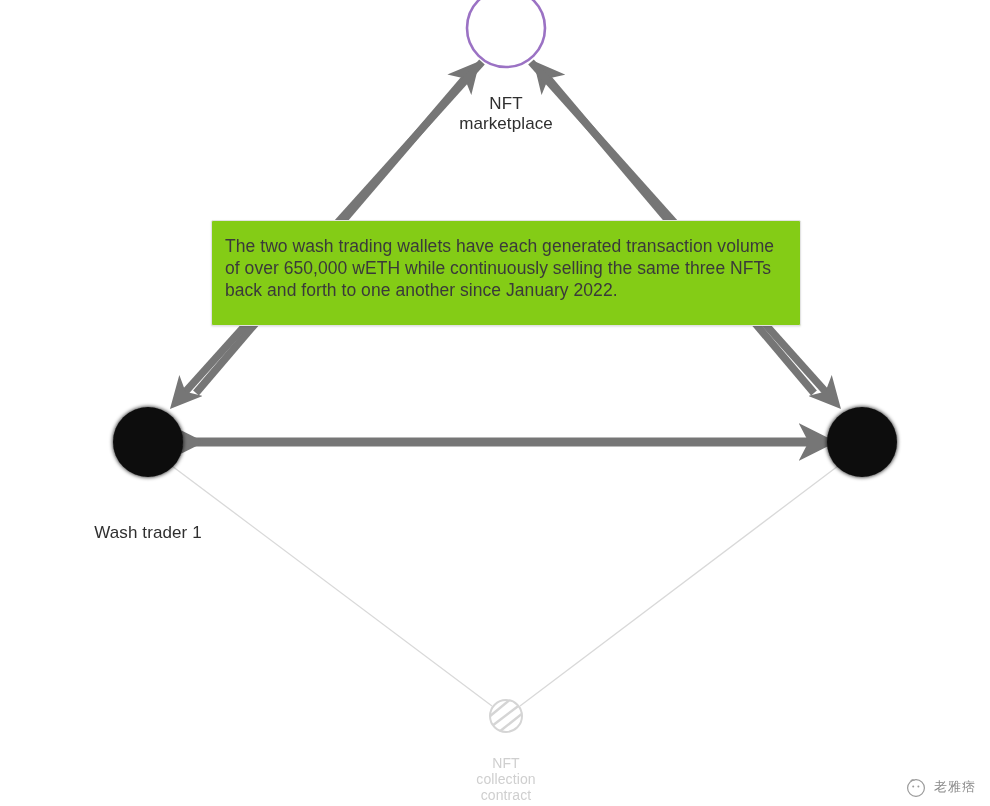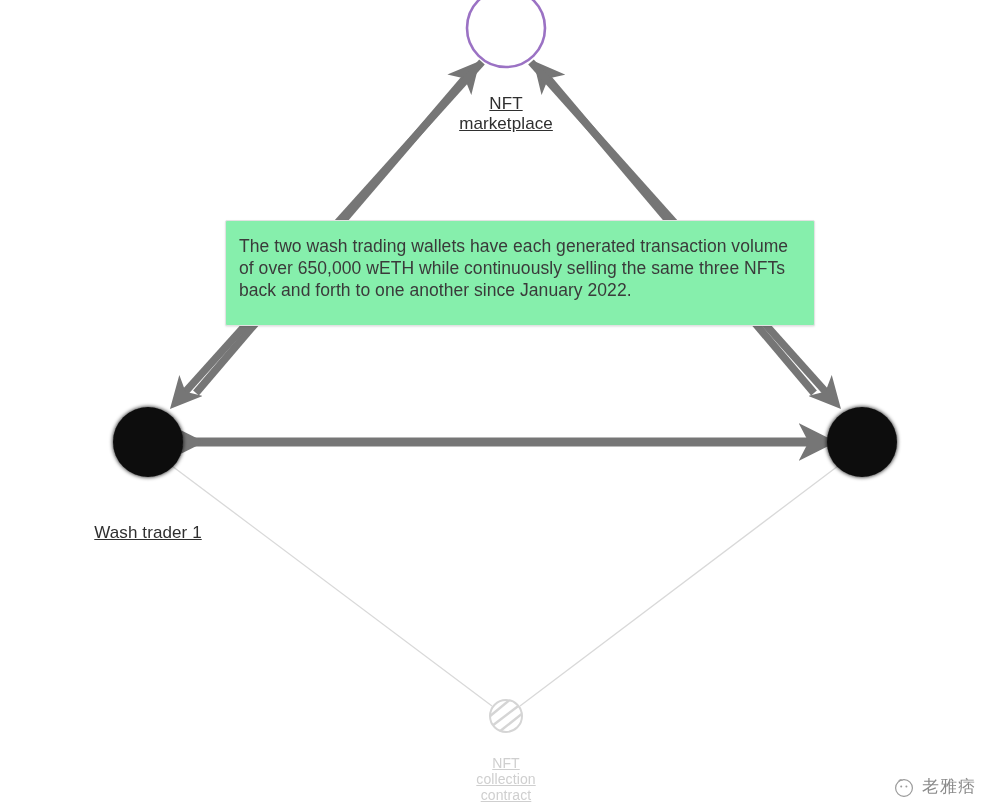--- a/index.html
+++ b/index.html
@@ -28,21 +28,20 @@
 
   
   .node-label {
     position: absolute;
     color: #2f2f2f;
     font-size: 17px;
     line-height: 20px;
     text-align: center;
     white-space: pre;
     letter-spacing: 0.1px;
-    text-decoration: underline;
   }
   #marketplace-label {
     left: 406px;
     top: 94px;
     width: 200px;
   }
   #trader1-label {
     left: 48px;
     top: 491px;
     width: 200px;
@@ -62,26 +61,25 @@
     line-height: 16px;
   }
 
   
   #tooltip-box {
     position: absolute;
     left: 211px;
     top: 220px;
     width: 590px;
     height: 106px;
-    background: #86efac;
+    background: #84cc16;
     border: 1px solid #e2e2e2;
     border-radius: 2px;
     box-shadow: 0 1px 2px rgba(0,0,0,0.10);
     box-sizing: border-box;
-    margin-left: 14px;
   }
   #tooltip-text {
     position: absolute;
     left: 13px;
     top: 14px;
     width: 566px;
     color: #3a3a3a;
     font-size: 17.5px;
     line-height: 22px;
     white-space: pre-line;
@@ -92,21 +90,21 @@
   #watermark {
     position: absolute;
     right: 14px;
     bottom: 8px;
     display: flex;
     align-items: center;
     gap: 7px;
   }
   #watermark-text {
     color: #8a8a8a;
-    font-size: 17px;
+    font-size: 13px;
     line-height: 20px;
     letter-spacing: 1px;
   }
 </style>
 </head>
 <body>
 
 <div id="stage">
 
   <svg id="graph-svg" viewBox="0 0 990 806" xmlns="http://www.w3.org/2000/svg">

